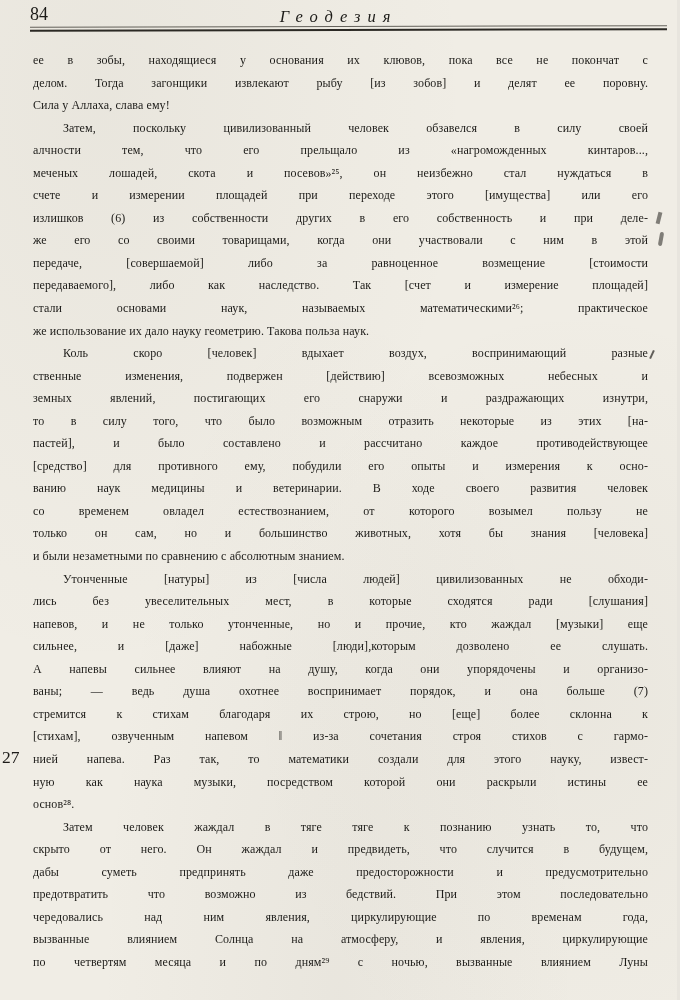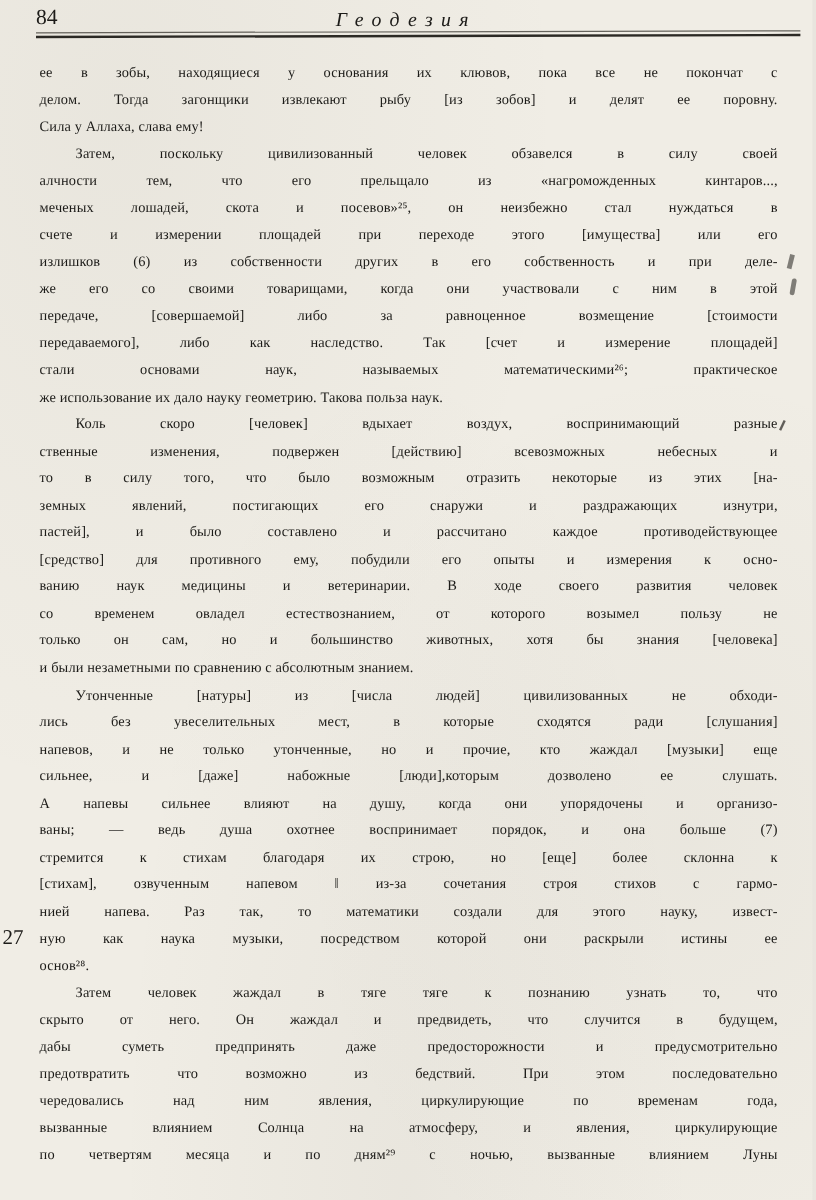--- a/index.html
+++ b/index.html
@@ -69,21 +69,20 @@
   .para .line:first-child { text-indent: 30px; }
   .para.flush .line:first-child { text-indent: 0; }
   .para .line:last-child { text-align-last: left; }
   .para.runson .line:last-child { text-align-last: justify; }
   
   .marginnote {
     position: absolute;
     left: 2px;
     top: 747px;
     font-size: 17.5px;
-    margin-top: 24px;
   }
   
   .artifact {
     position: absolute;
     background: rgba(35, 33, 30, 0.55);
   }
   .artifact.a1 { right: 16px; top: 212px; width: 4px; height: 12px; transform: rotate(14deg); }
   .artifact.a2 { right: 14px; top: 232px; width: 4px; height: 14px; transform: rotate(10deg); border-radius: 2px; }
   .artifact.a3 { right: 24px; top: 350px; width: 2px; height: 9px; transform: rotate(25deg); background: rgba(35,33,30,0.7); }
 </style>
@@ -112,22 +111,22 @@
         <div class="line">излишков (6) из собственности других в его собственность и при деле-</div>
         <div class="line">же его со своими товарищами, когда они участвовали с ним в этой</div>
         <div class="line">передаче, [совершаемой] либо за равноценное возмещение [стоимости</div>
         <div class="line">передаваемого], либо как наследство. Так [счет и измерение площадей]</div>
         <div class="line">стали основами наук, называемых математическими²⁶; практическое</div>
         <div class="line">же использование их дало науку геометрию. Такова польза наук.</div>
       </div>
     <div class="para">
         <div class="line">Коль скоро [человек] вдыхает воздух, воспринимающий разные</div>
         <div class="line">ственные изменения, подвержен [действию] всевозможных небесных и</div>
+        <div class="line">земных явлений, постигающих его снаружи и раздражающих изнутри,</div>
         <div class="line">то в силу того, что было возможным отразить некоторые из этих [на-</div>
-        <div class="line">земных явлений, постигающих его снаружи и раздражающих изнутри,</div>
         <div class="line">пастей], и было составлено и рассчитано каждое противодействующее</div>
         <div class="line">[средство] для противного ему, побудили его опыты и измерения к осно-</div>
         <div class="line">ванию наук медицины и ветеринарии. В ходе своего развития человек</div>
         <div class="line">со временем овладел естествознанием, от которого возымел пользу не</div>
         <div class="line">только он сам, но и большинство животных, хотя бы знания [человека]</div>
         <div class="line">и были незаметными по сравнению с абсолютным знанием.</div>
       </div>
     <div class="para">
         <div class="line">Утонченные [натуры] из [числа людей] цивилизованных не обходи-</div>
         <div class="line">лись без увеселительных мест, в которые сходятся ради [слушания]</div>

